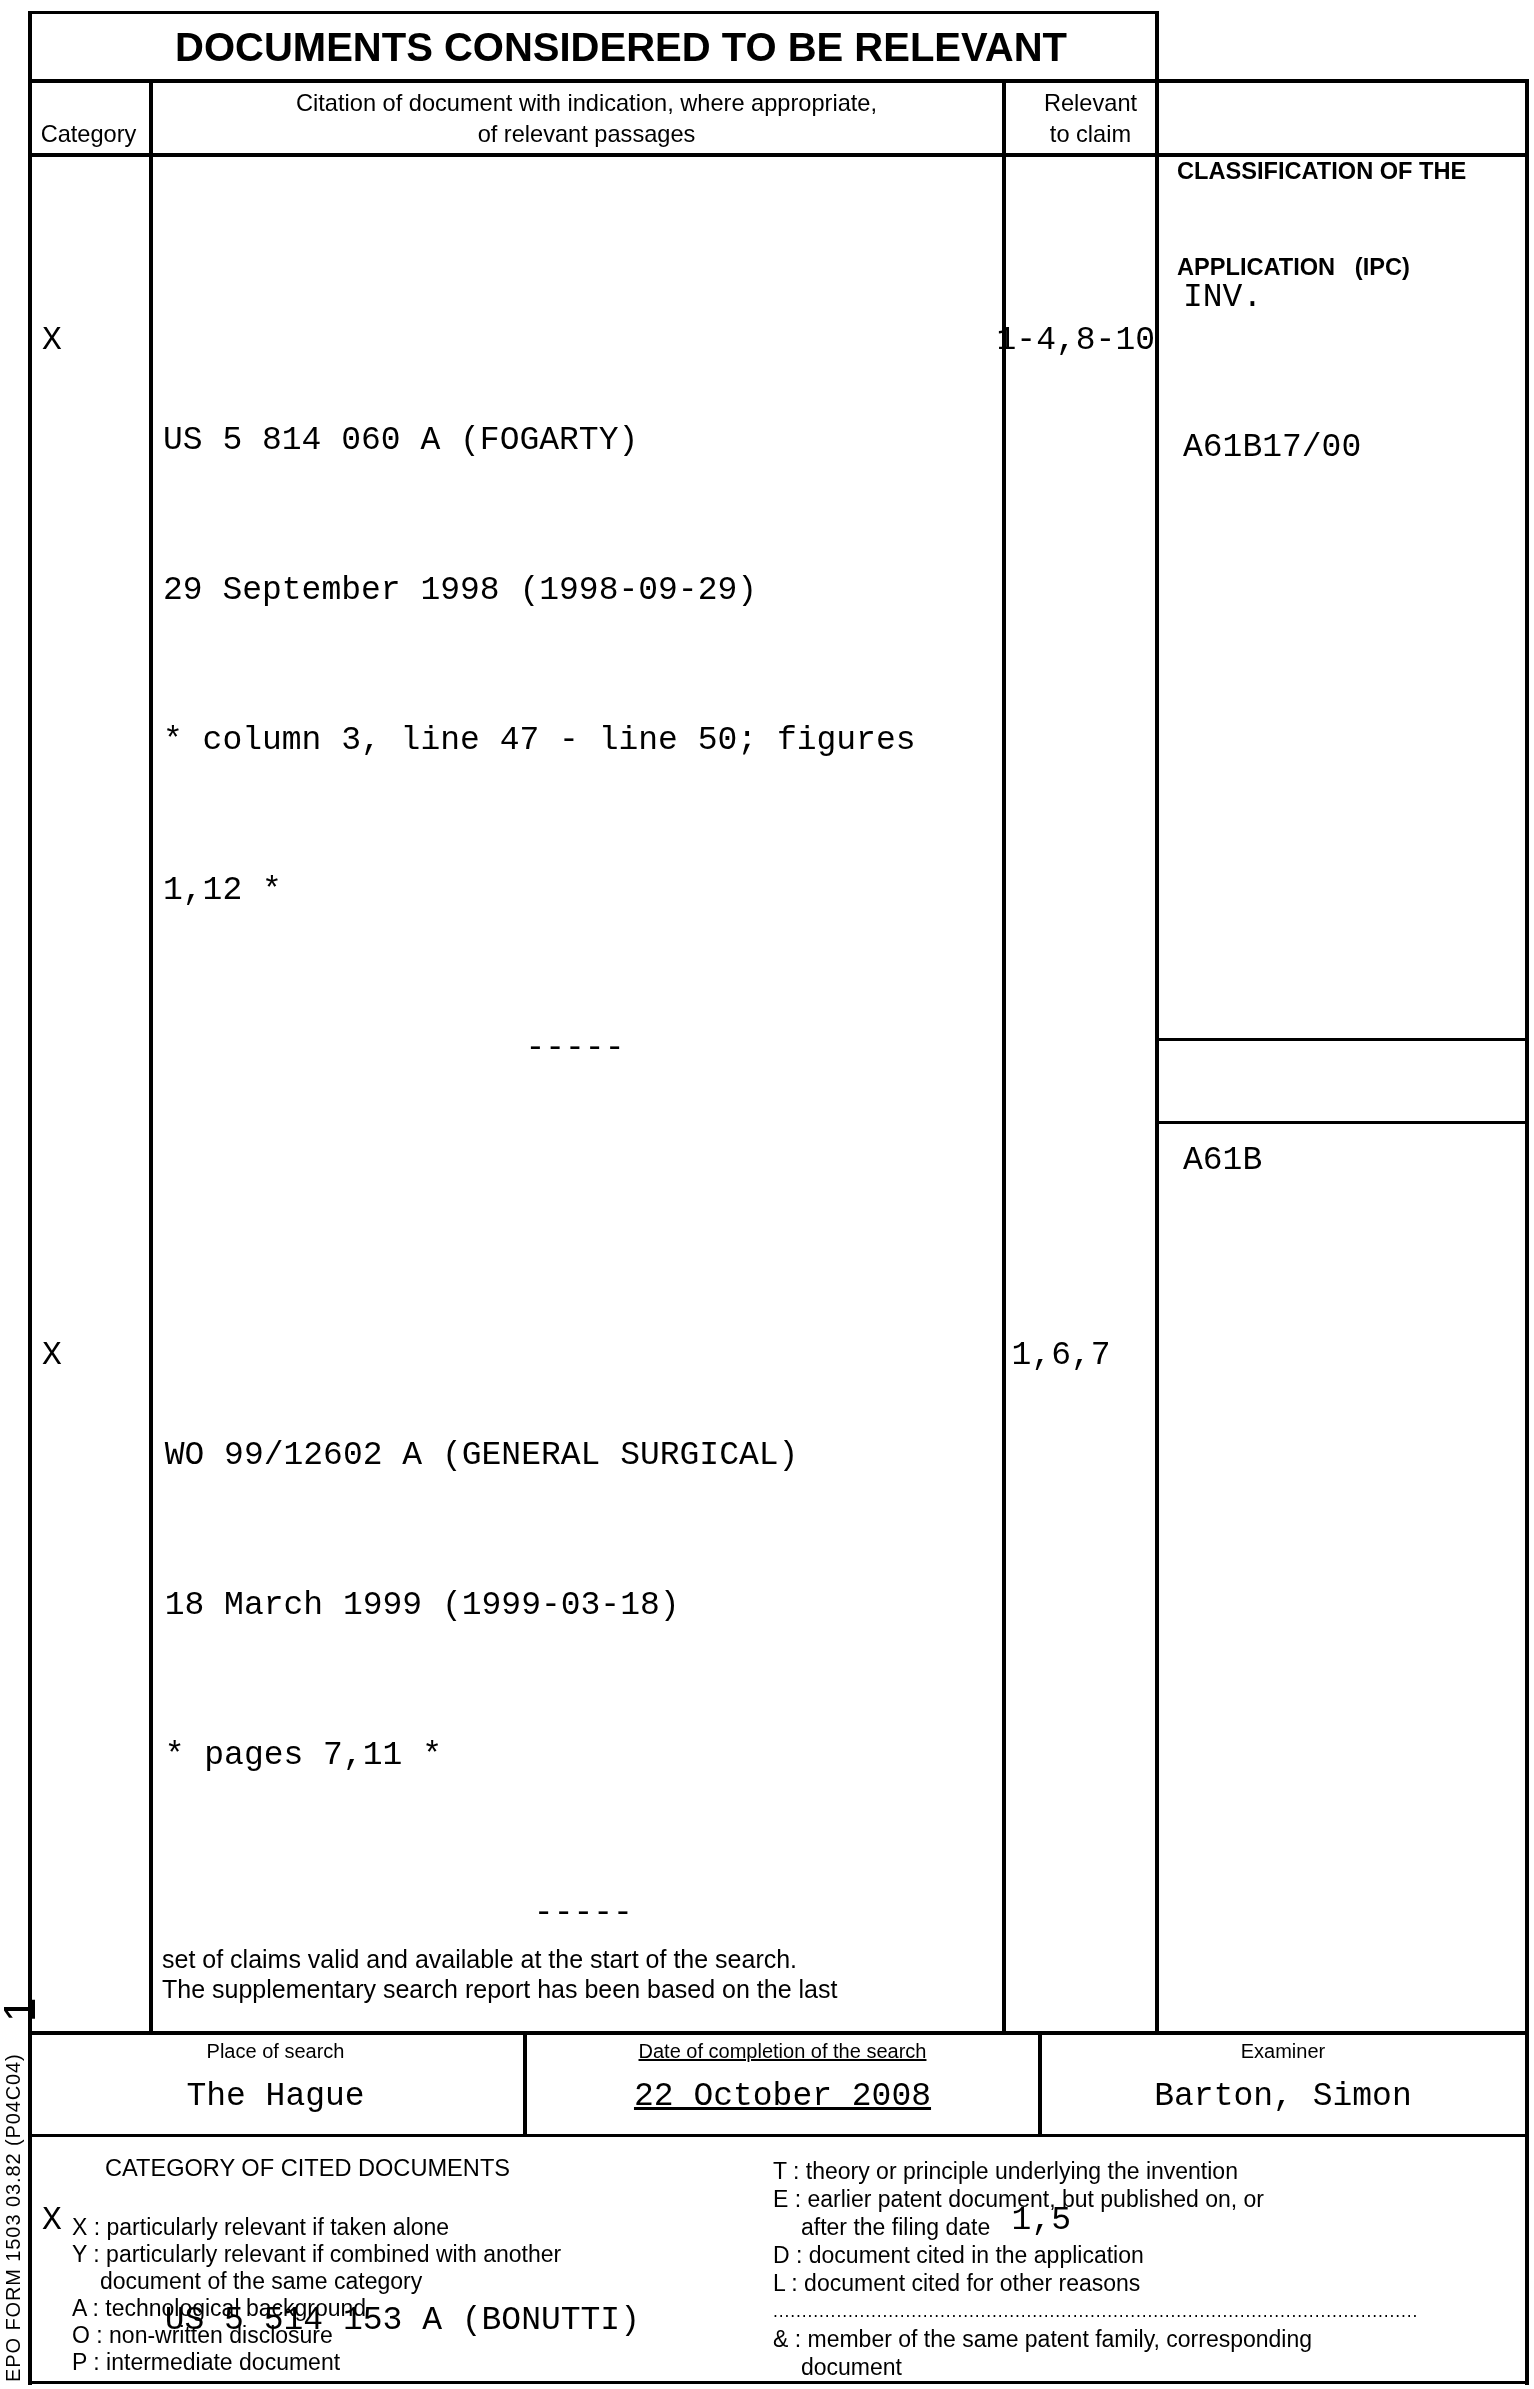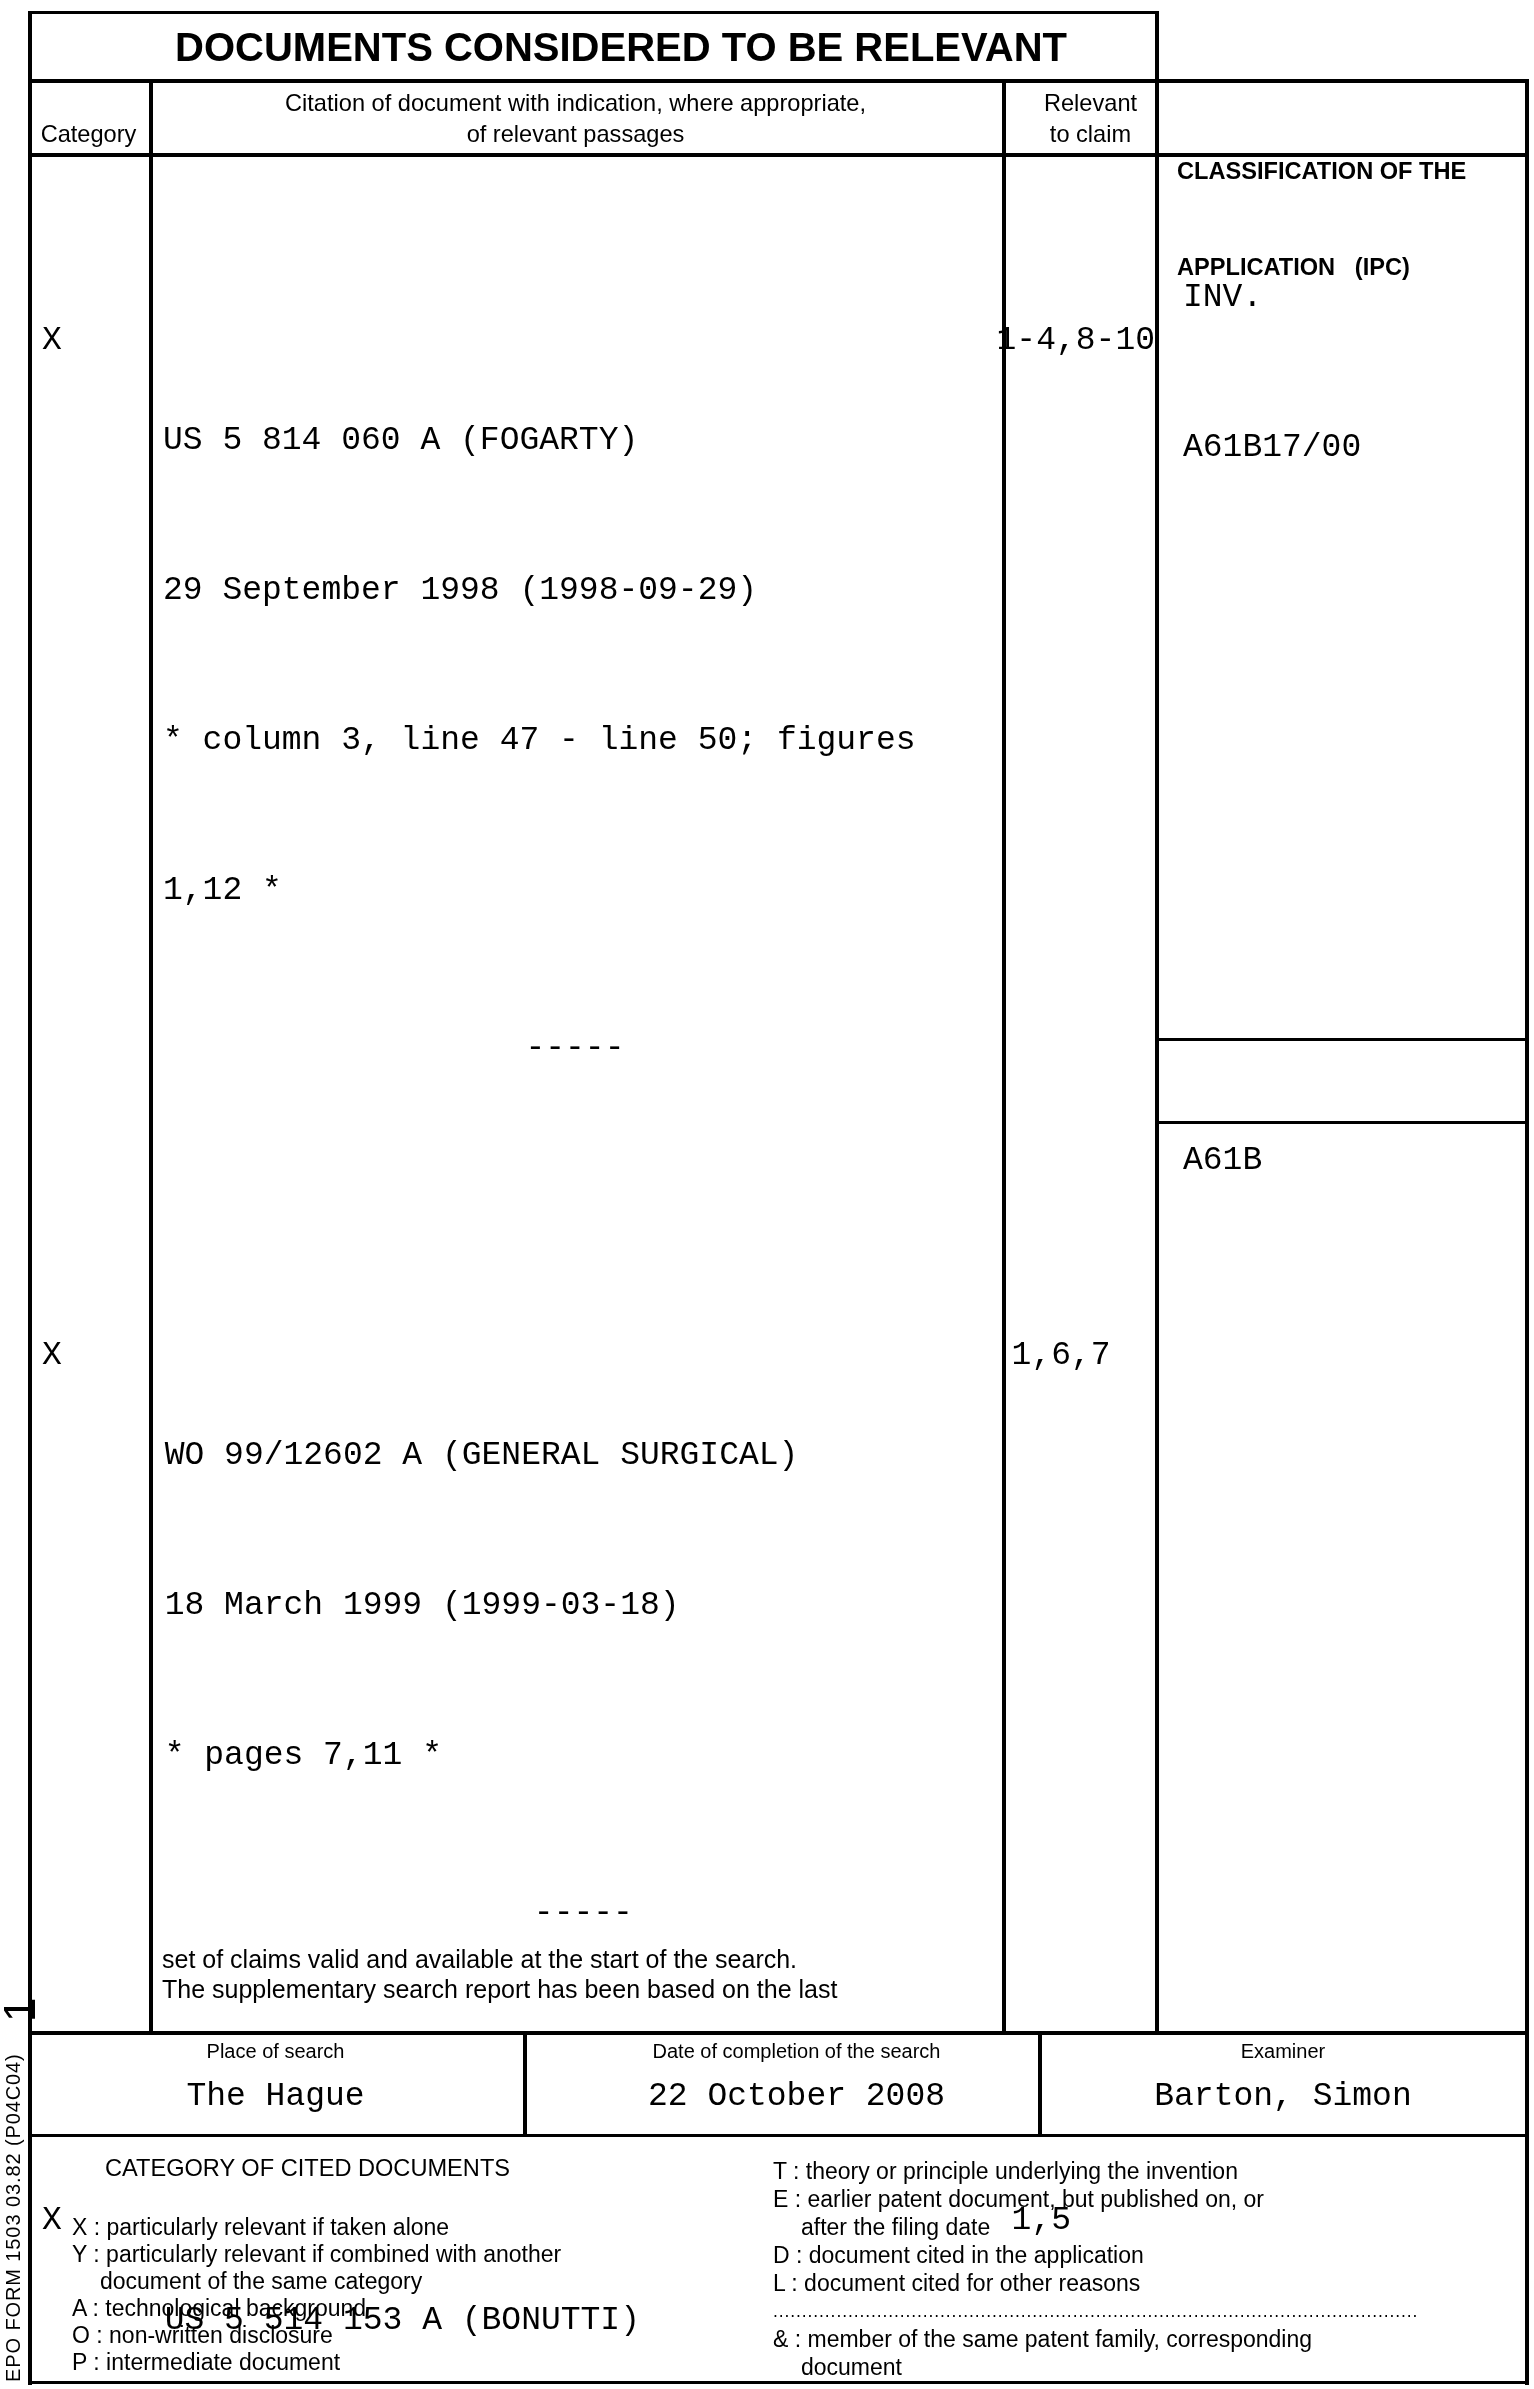--- a/index.html
+++ b/index.html
@@ -14,21 +14,21 @@
   .table{position:absolute;left:28px;top:10.5px;width:1500px;height:2374px;}
   .ln{position:absolute;background:#000;}
   
   .mono{font-family:"Liberation Mono","DejaVu Sans Mono",monospace;font-size:33px;line-height:50px;white-space:pre;}
   .sans-hdr{font-size:23.6px;line-height:31px;text-align:center;}
   .title{
     position:absolute;left:0;top:14px;width:1130px;
     text-align:center;font-weight:bold;font-size:40px;letter-spacing:0px;padding-left:28px;
   }
   .cat-hdr{position:absolute;left:0;top:108px;width:121px;}
-  .cit-hdr{position:absolute;left:121px;top:77px;width:853px;}
+  .cit-hdr{position:absolute;left:121px;top:77px;width:853px;padding-left:11px;}
   .rel-hdr{position:absolute;left:986px;top:77px;width:153px;}
   .class-hdr{position:absolute;left:1149px;top:80px;width:349px;font-weight:bold;font-size:23.6px;line-height:32px;white-space:pre;}
   .inv-block{position:absolute;left:1155px;top:162px;}
   .tech-hdr{position:absolute;left:1188px;top:1039px;font-weight:bold;font-size:23.6px;line-height:30px;white-space:pre;}
   .tech-code{position:absolute;left:1155px;top:1125px;}
   .body-rows{position:absolute;left:0;top:155px;width:1127px;}
   .entry{display:flex;align-items:flex-start;}
   .e-cat{width:121px;padding-left:14px;box-sizing:border-box;}
   .e-cit{width:853px;padding-left:15.7px;box-sizing:border-box;}
   .e-claims{flex:1;padding-left:9.6px;box-sizing:border-box;}
@@ -150,21 +150,21 @@
 
     <div class="note">
       <div>set of claims valid and available at the start of the search.</div>
       <div>The supplementary search report has been based on the last</div>
     </div>
 
     <div class="fcell" style="left:0;width:495px;">
       <div class="flabel">Place of search</div>
       <div class="fvalue mono">The Hague</div>
     </div>
-    <div class="fcell" style="left:513px;width:511px;">
+    <div class="fcell" style="left:499px;width:511px;text-decoration:underline;">
       <div class="flabel">Date of completion of the search</div>
       <div class="fvalue mono">22 October 2008</div>
     </div>
     <div class="fcell" style="left:1013px;width:484px;">
       <div class="flabel">Examiner</div>
       <div class="fvalue mono">Barton, Simon</div>
     </div>
 
     <div class="legend">
       <div class="leg-title">CATEGORY OF CITED DOCUMENTS</div>

